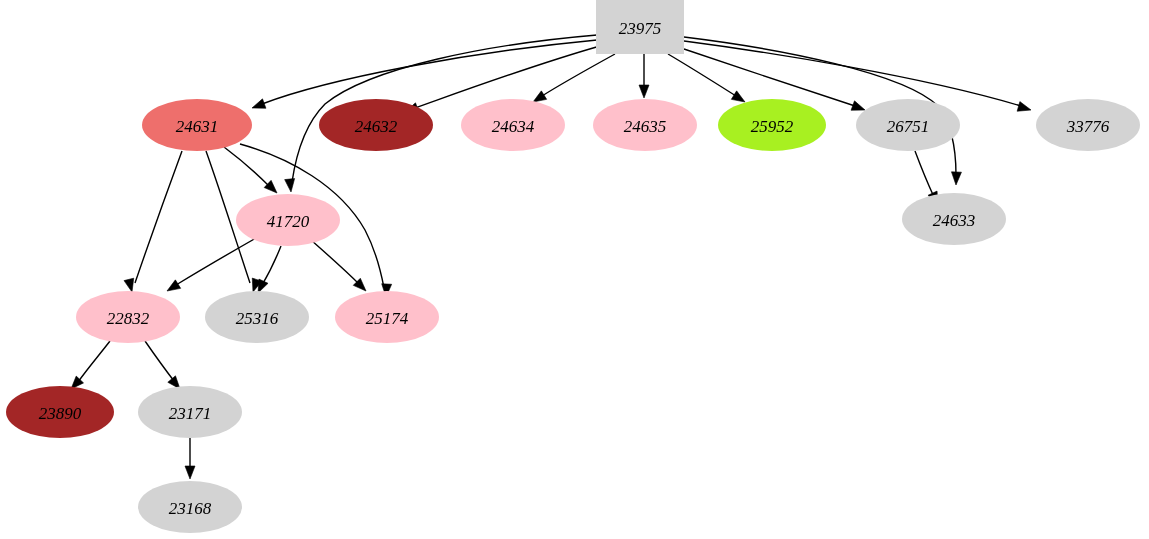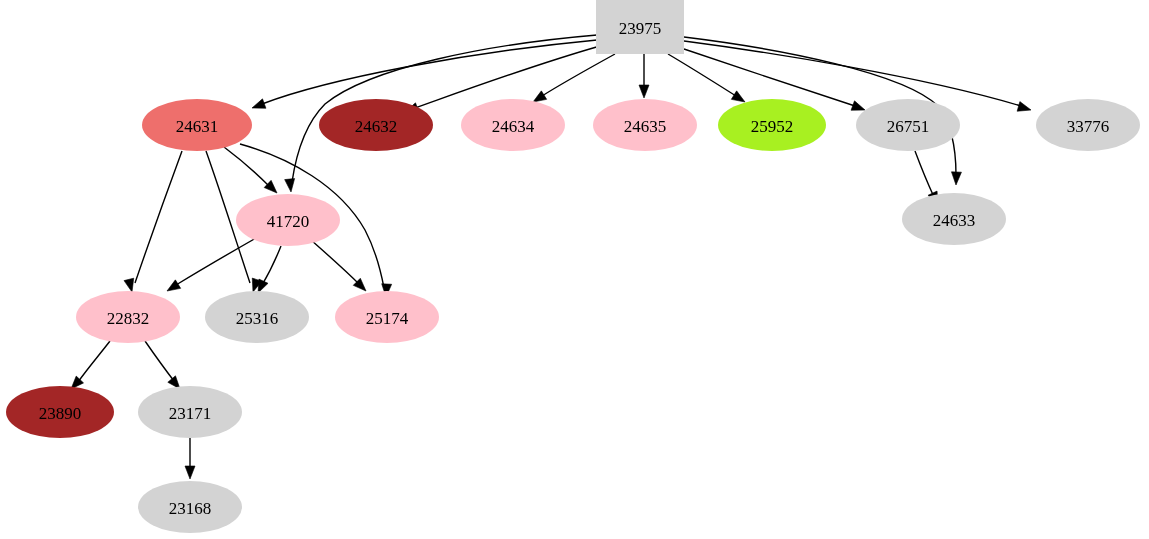--- a/index.html
+++ b/index.html
@@ -10,20 +10,21 @@
   body {
     width: 1149px;
     height: 539px;
     font-family: "Liberation Serif", serif;
     overflow: hidden;
   }
   #graph-root {
     position: relative;
     width: 1149px;
     height: 539px;
+    font-style: italic;
   }
   svg#graph-canvas {
     display: block;
     width: 1149px;
     height: 539px;
   }
   .node-label {
     font-family: "Liberation Serif", serif;
     font-size: 17px;
     fill: #000000;

